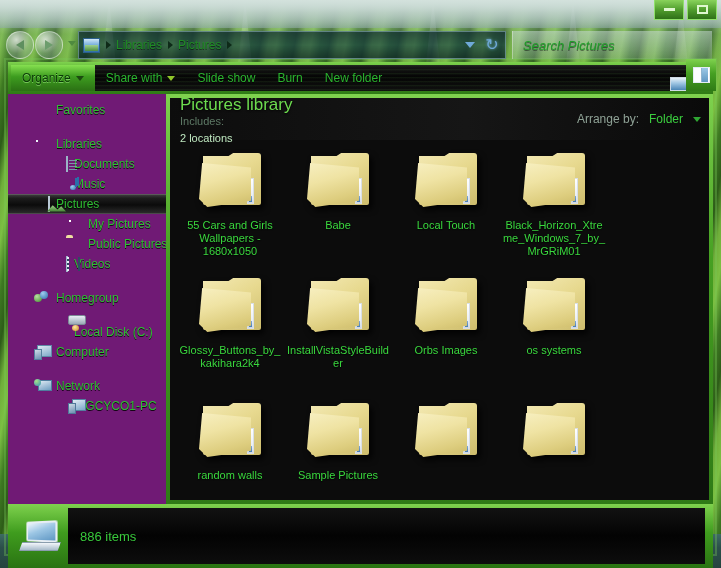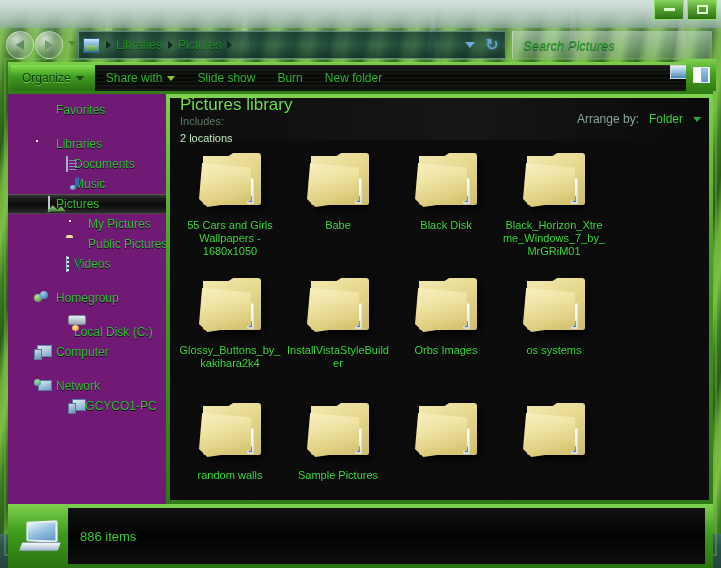--- a/index.html
+++ b/index.html
@@ -135,21 +135,21 @@
   
   #toolbar{
     position:absolute; left:8px; top:62px; width:705px; height:32px;
     background: linear-gradient(180deg,#7fd24e 0%,#46a022 40%,#2f7a16 100%);
     padding:3px;
     z-index:18;
   }
   #toolbarinner{
     position:relative; width:100%; height:100%;
     background: linear-gradient(180deg,#1a1a1a 0%,#050505 45%,#101010 100%);
-    display:flex; align-items:flex-start;
+    display:flex; align-items:flex-end;
     overflow:hidden;
   }
   #toolbarinner::before{
     content:""; position:absolute; inset:0;
     background: repeating-linear-gradient(180deg, rgba(90,160,70,.14) 0px, rgba(0,0,0,0) 2px, rgba(0,0,0,0) 4px);
     pointer-events:none;
   }
   .tbitem{
     display:flex; align-items:center; gap:5px;
     height:100%; padding:0 11px;
@@ -693,21 +693,21 @@
                 <span class="front"></span>
               </div>
               <div class="tilelabel">Babe</div>
             </div>
             <div class="tile">
               <div class="folder">
                 <span class="back"></span>
                 <span class="sheet"></span>
                 <span class="front"></span>
               </div>
-              <div class="tilelabel">Black Disk</div>
+              <div class="tilelabel">Local Touch</div>
             </div>
             <div class="tile">
               <div class="folder">
                 <span class="back"></span>
                 <span class="sheet"></span>
                 <span class="front"></span>
               </div>
               <div class="tilelabel">Black_Horizon_Xtreme_Windows_7_by_MrGRiM01</div>
             </div>
             <div class="tile">

